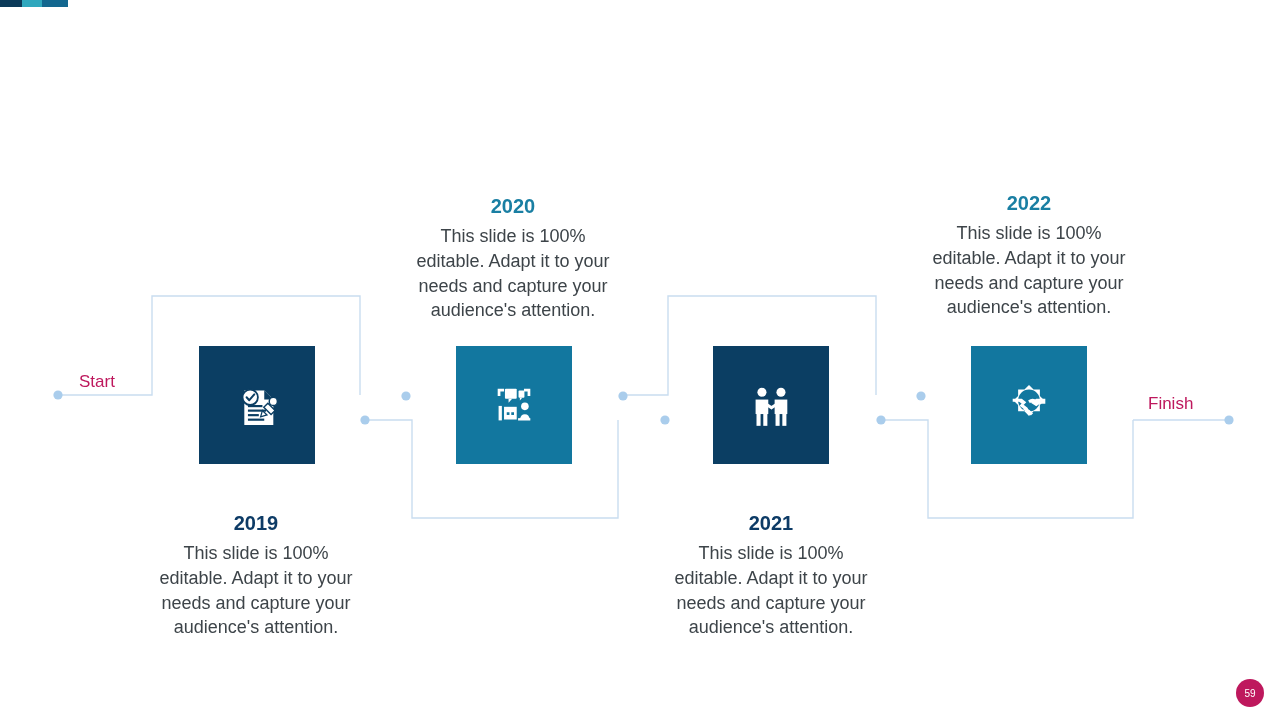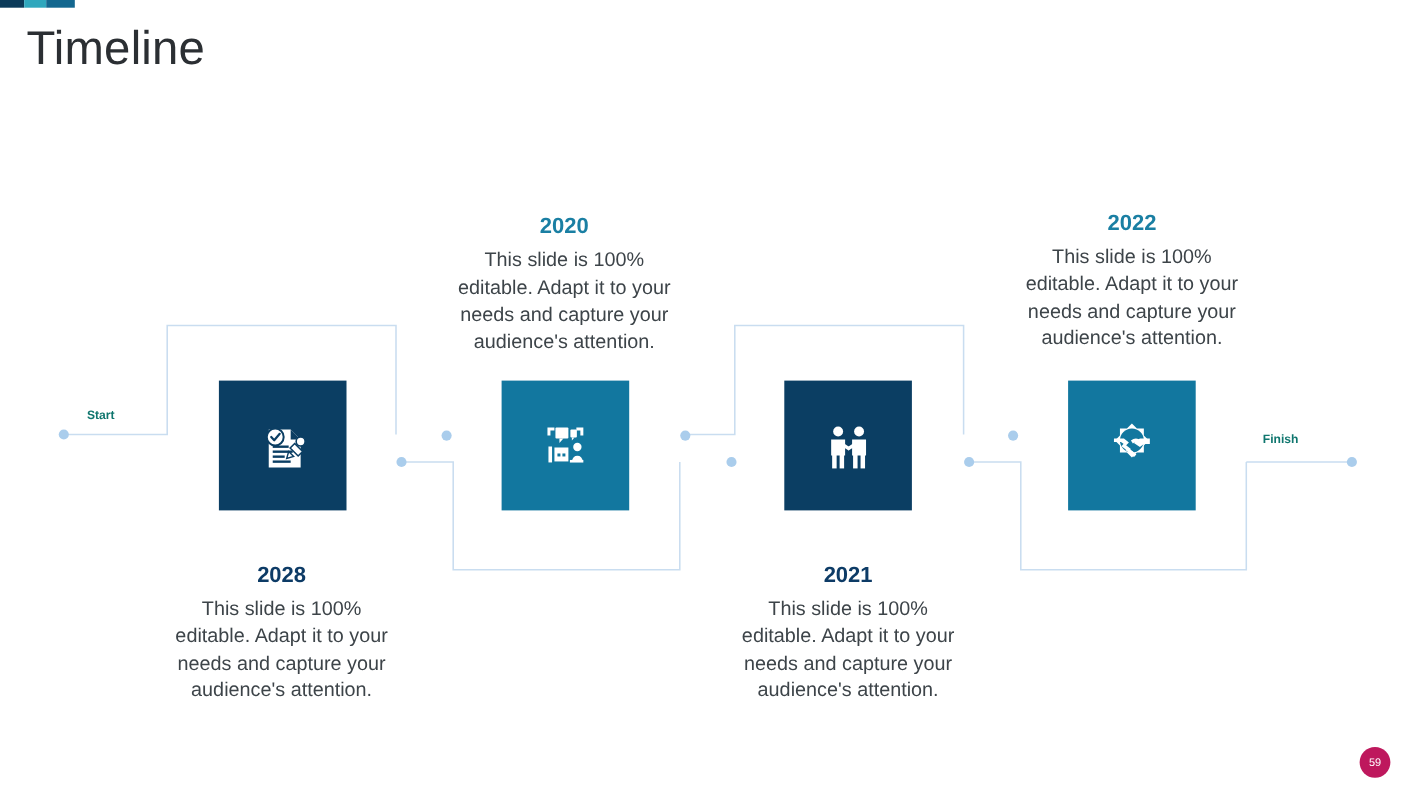--- a/index.html
+++ b/index.html
@@ -79,23 +79,23 @@
   }
   .tblock .desc {
     font-size: 18px;
     line-height: 1.38;
     color: #3d4449;
   }
 
   
   .endcap-label {
     position: absolute;
-    font-size: 11px;
-    font-weight: bold;
-    color: #0f766e;
+    font-size: 17px;
+    font-weight: normal;
+    color: #be185d;
     white-space: nowrap;
   }
 
   
   .page-badge {
     position: absolute;
     right: 16px;
     bottom: 13px;
     width: 28px;
     height: 28px;
@@ -112,21 +112,20 @@
 <body>
 
 <div id="slide">
 
   <div class="accent-bar">
     <div class="accent-seg s1"></div>
     <div class="accent-seg s2"></div>
     <div class="accent-seg s3"></div>
   </div>
 
-  <div class="slide-title">Timeline</div>
 
   <svg class="connectors" viewBox="0 0 1280 720" width="1280" height="720">
     <g fill="none" stroke="#c9ddf0" stroke-width="1.4">
 
       <path d="M58,395 L152,395 L152,296 L360,296 L360,395"></path>
 
       <path d="M365,420 L412,420 L412,518 L618,518 L618,420"></path>
 
       <path d="M623,395 L668,395 L668,296 L876,296 L876,395"></path>
 
@@ -161,21 +160,21 @@
         <rect x="22" y="47" width="18" height="2.4" fill="#0b3e63"></rect>
         <circle cx="24.5" cy="23.5" r="8.5" fill="#ffffff" stroke="#0b3e63" stroke-width="2"></circle>
         <path d="M20.5 23.5 l3 3.2 l5.5 -6.4" stroke="#0b3e63" stroke-width="2.2" fill="none" stroke-linecap="round" stroke-linejoin="round"></path>
         <path d="M44 30 l8 8 l-4.5 4.5 l-8 -8 Z" fill="#ffffff" stroke="#0b3e63" stroke-width="1.6"></path>
         <path d="M38 38 l5 5 l-7 2 Z" fill="#ffffff" stroke="#0b3e63" stroke-width="1.4"></path>
         <circle cx="50" cy="28" r="4.5" fill="#ffffff" stroke="#0b3e63" stroke-width="1.6"></circle>
       </g>
     </svg>
   </div>
   <div class="tblock" style="left:148px; top:511px;">
-    <div class="year" style="color:#0d3b66;">2028</div>
+    <div class="year" style="color:#0d3b66;">2019</div>
     <div class="desc">This slide is 100% editable. Adapt it to your needs and capture your audience's attention.</div>
   </div>
 
   <div class="icon-box" style="left:456px; top:346px; background:#12779f;">
     <svg width="58" height="58" viewBox="0 0 64 64">
       <g fill="#ffffff">
 
         <path d="M14 14 h7 v3 h-4 v5 h-3 Z"></path>
         <path d="M50 14 h-7 v3 h4 v5 h3 Z"></path>
 

